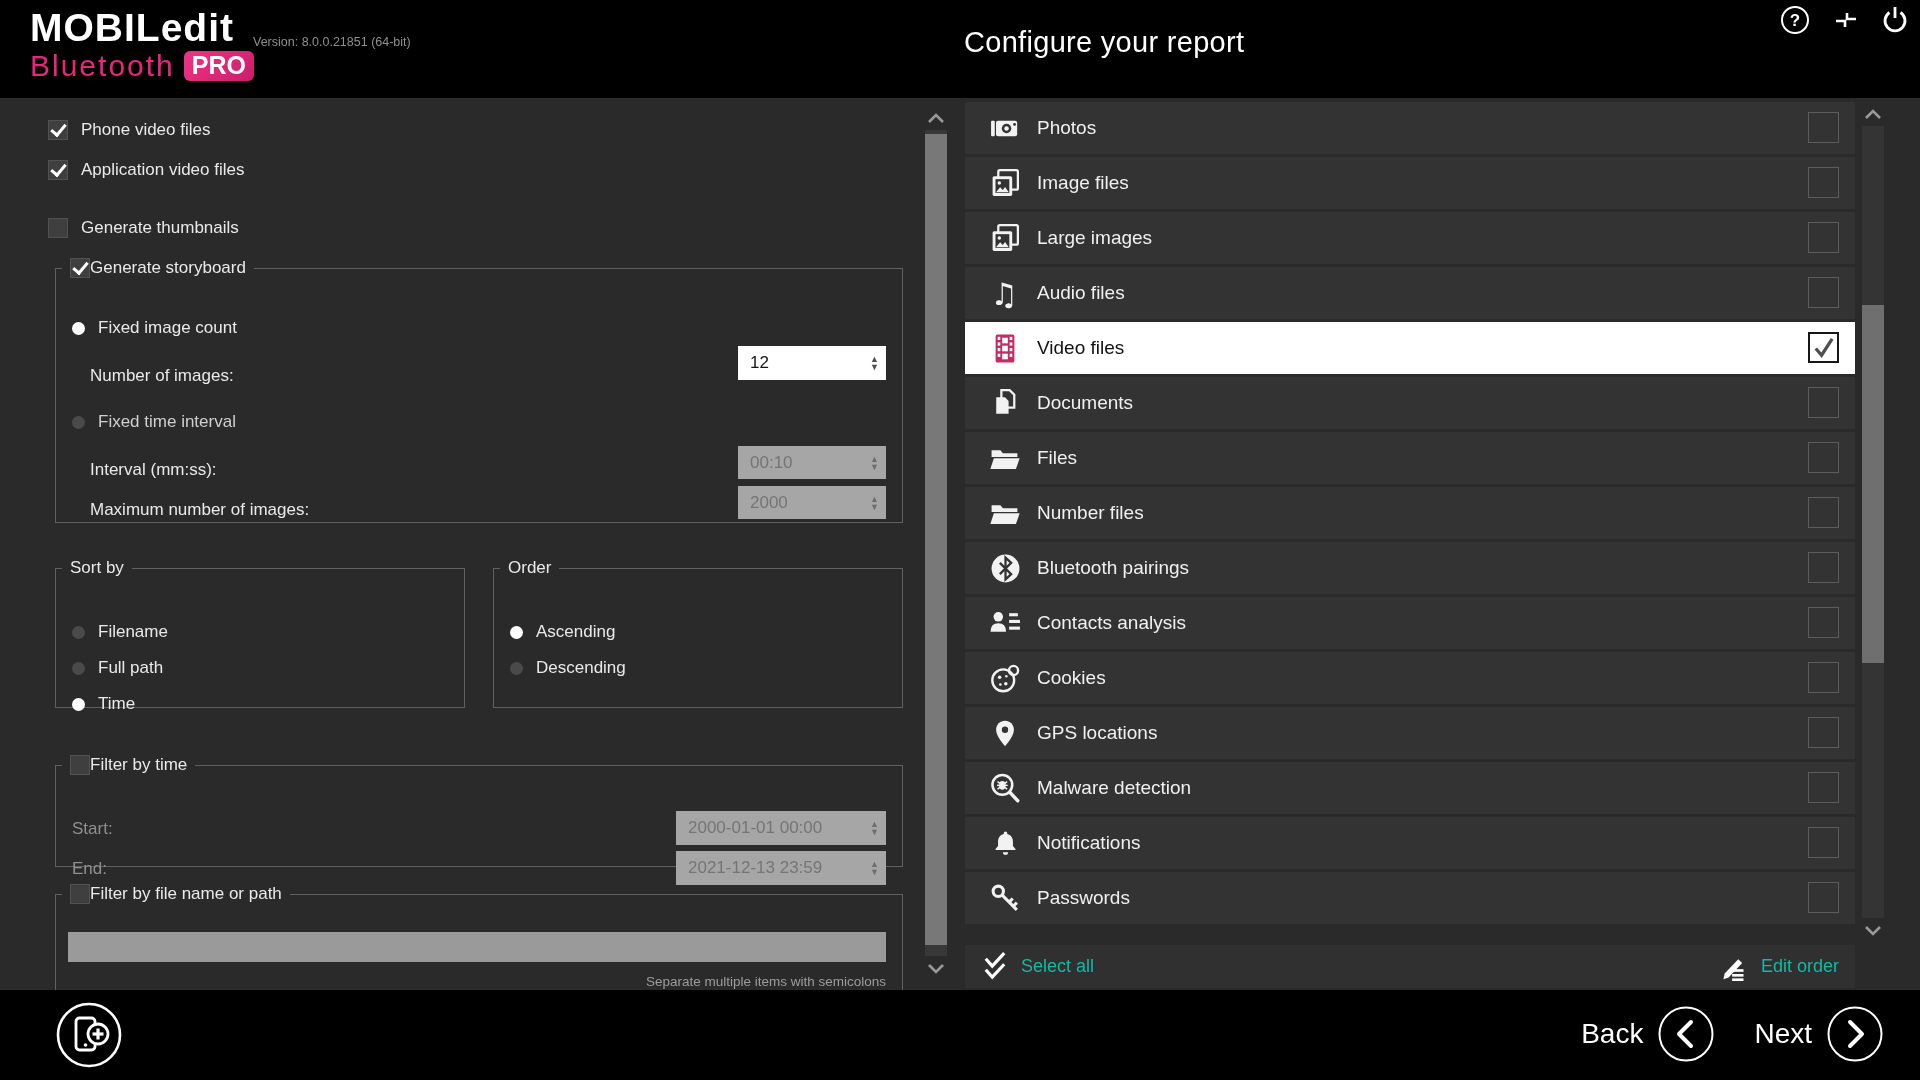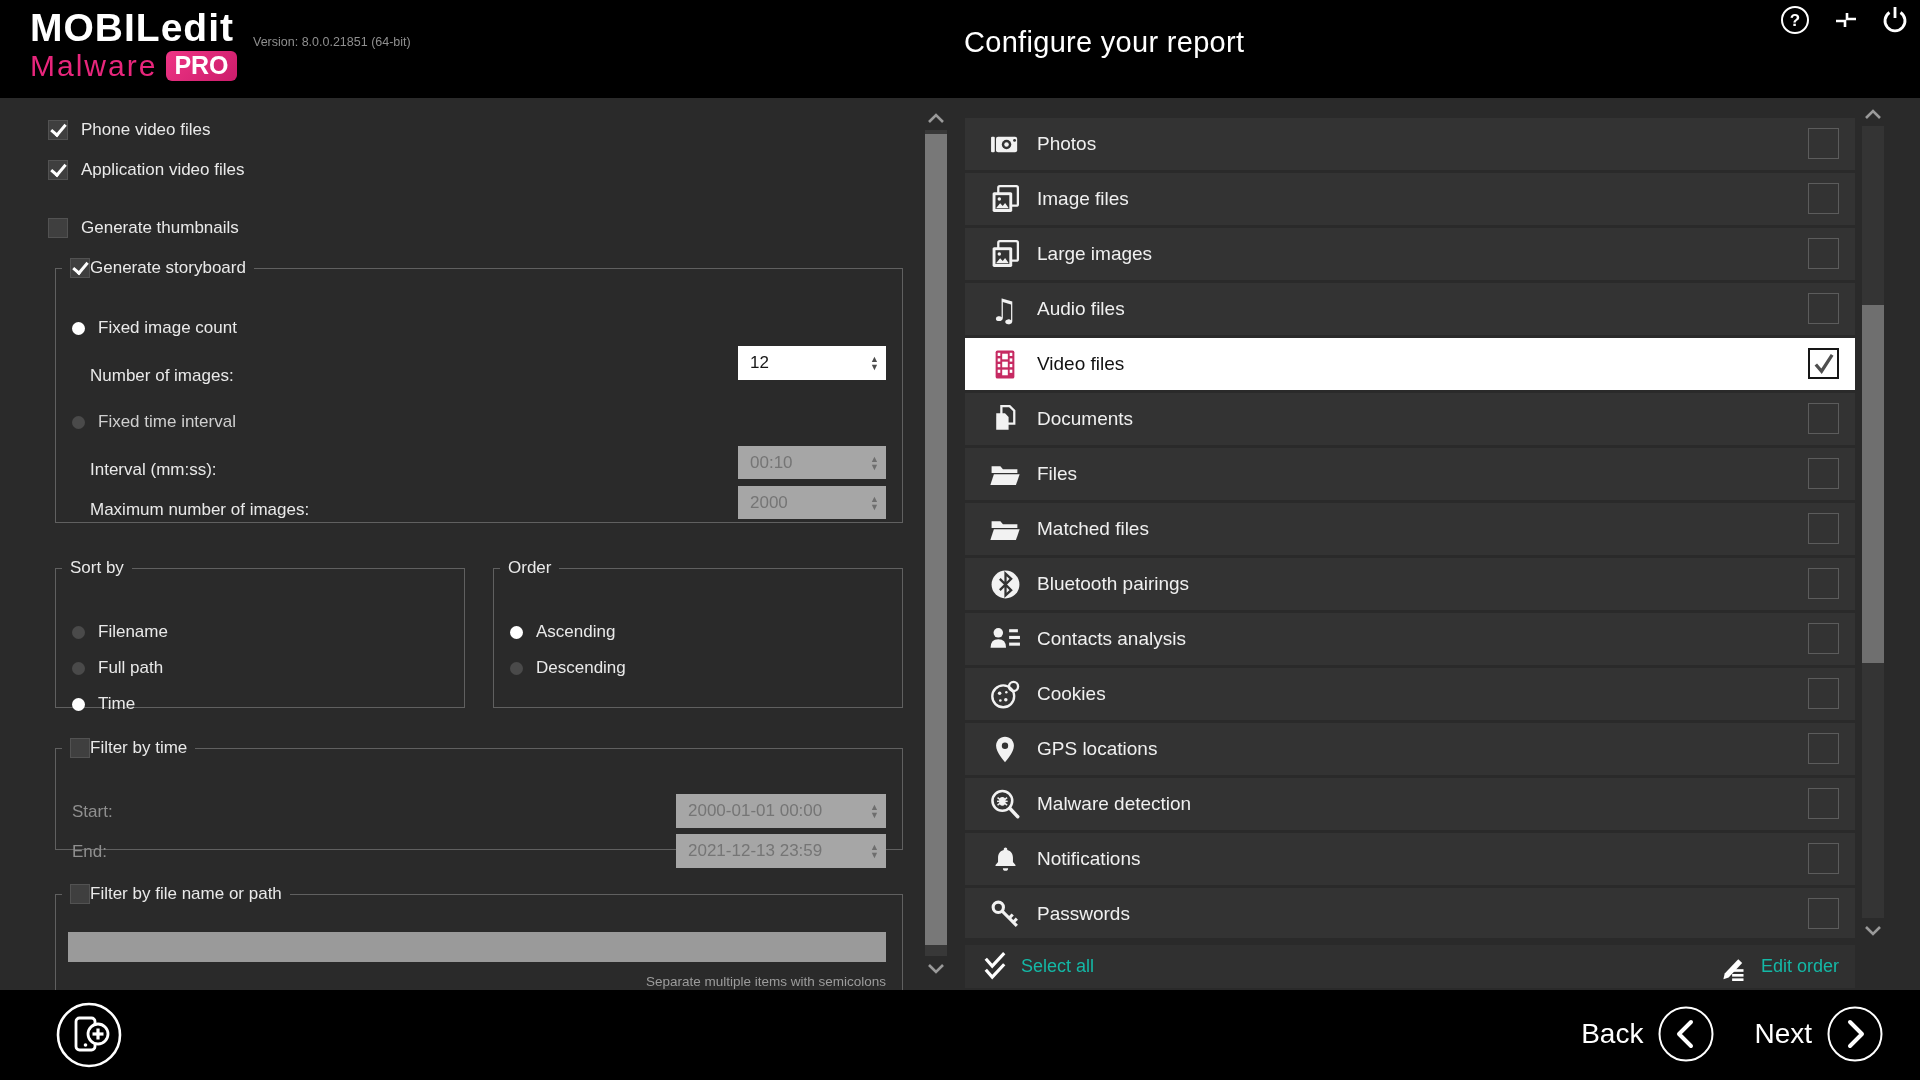--- a/index.html
+++ b/index.html
@@ -53,21 +53,21 @@
     background:#9a9a9a; border:none; outline:none; font-size:16px; color:#222; padding:0 8px; }
   .hint { position:absolute; right:16px; top:70px; color:#9c9c9c; font-size:13.5px; }
 
   
   .sbar-track { position:absolute; width:22px; background:#383838; }
   .sbar-thumb { position:absolute; width:22px; background:#787878; }
   .sbar-chev { position:absolute; width:22px; height:12px; }
 
   
   .list { position:absolute; left:965px; top:0; width:890px; height:840px;
-    padding-top:20px; overflow:hidden; }
+    padding-top:4px; overflow:hidden; }
   .row { position:relative; height:52px; margin-bottom:3px; background:#333333;
     display:flex; align-items:center; cursor:pointer; }
   .row-icon { width:44px; margin-left:18px; display:flex; align-items:center; justify-content:center; }
   .row-label { margin-left:10px; color:#f0f0f0; font-size:19px; }
   .rowcb { position:absolute; right:16px; top:10px; width:31px; height:31px;
     border:1px solid #5c5c5c; display:flex; align-items:center; justify-content:center; }
   .row.selected { background:#fff; }
   .row.selected .row-label { color:#111; }
   .row.selected .rowcb { border:2px solid #161616; background:#fff; }
 
@@ -86,21 +86,21 @@
 </style>
 </head>
 <body>
 
 <div class="window">
 
   <div class="topbar">
     <div class="logo">
       <div class="logo-line1">MOBILedit</div>
       <div class="logo-line2">
-        <span class="logo-forensic">Malware</span>
+        <span class="logo-forensic">Bluetooth</span>
         <span class="logo-badge">PRO</span>
       </div>
     </div>
     <div class="version">Version: 8.0.0.21851 (64-bit)</div>
     <div class="page-title">Configure your report</div>
 
     <svg class="hdr-icon" style="left:1779px" viewBox="0 0 32 32">
       <circle cx="16" cy="16" r="13" fill="none" stroke="#fff" stroke-width="2"></circle>
       <text x="16" y="22" text-anchor="middle" font-size="17" font-weight="700" fill="#fff">?</text>
     </svg>
@@ -199,21 +199,21 @@
       <div class="cbrow" style="left:16px; top:44px">
         <span class="rd on"></span>
         <span class="lbl">Ascending</span>
       </div>
       <div class="cbrow" style="left:16px; top:80px">
         <span class="rd"></span>
         <span class="lbl">Descending</span>
       </div>
     </fieldset>
 
-    <fieldset style="left:55px; top:640px; width:848px; height:112px">
+    <fieldset style="left:55px; top:657px; width:848px; height:112px">
       <legend>
         <span class="legend-inner">
           <span class="cb"></span>
           <span>Filter by time</span>
         </span>
       </legend>
       <div class="lbl dim" style="position:absolute; left:16px; top:44px">Start:</div>
       <div class="spin disabled" style="right:16px; top:36px; width:210px; height:34px">
         <span class="spin-value">2000-01-01 00:00</span>
         <span class="arrows">
@@ -344,21 +344,21 @@
     <span class="row-label">Files</span>
     <span class="rowcb"></span>
   </div>
         <div class="row">
     <span class="row-icon">
             <svg width="34" height="33" viewBox="0 0 32 32">
               <path d="M3 8 h8.5 l2.5 3 H28 v3.5 H3 z" fill="#f2f2f2"></path>
               <path d="M5.2 15.8 h25 l-3.6 10.5 H1.8 z" fill="#f2f2f2"></path>
             </svg>
           </span>
-    <span class="row-label">Matched files</span>
+    <span class="row-label">Number files</span>
     <span class="rowcb"></span>
   </div>
         <div class="row">
     <span class="row-icon">
             <svg width="33" height="33" viewBox="0 0 32 32">
               <circle cx="16" cy="16" r="13.5" fill="#f2f2f2"></circle>
               <path d="M10.5 10.5 L21.5 21.5 L16 26.5 L16 5.5 L21.5 10.5 L10.5 21.5" fill="none" stroke="#333333" stroke-width="2.2"></path>
             </svg>
           </span>
     <span class="row-label">Bluetooth pairings</span>

